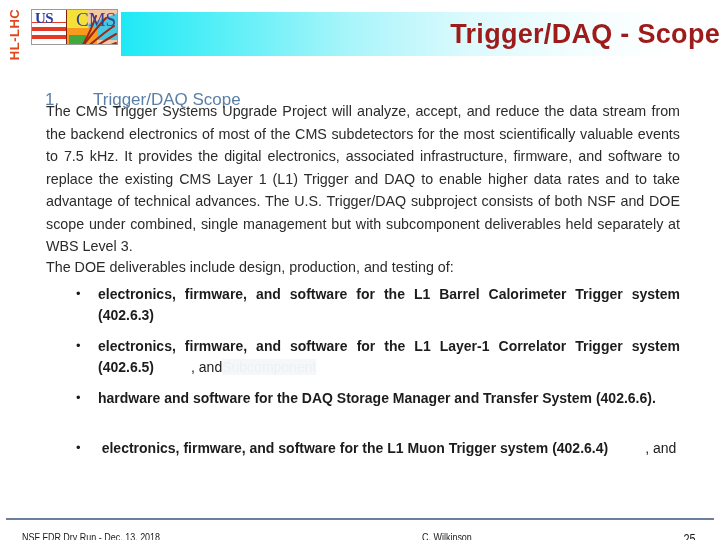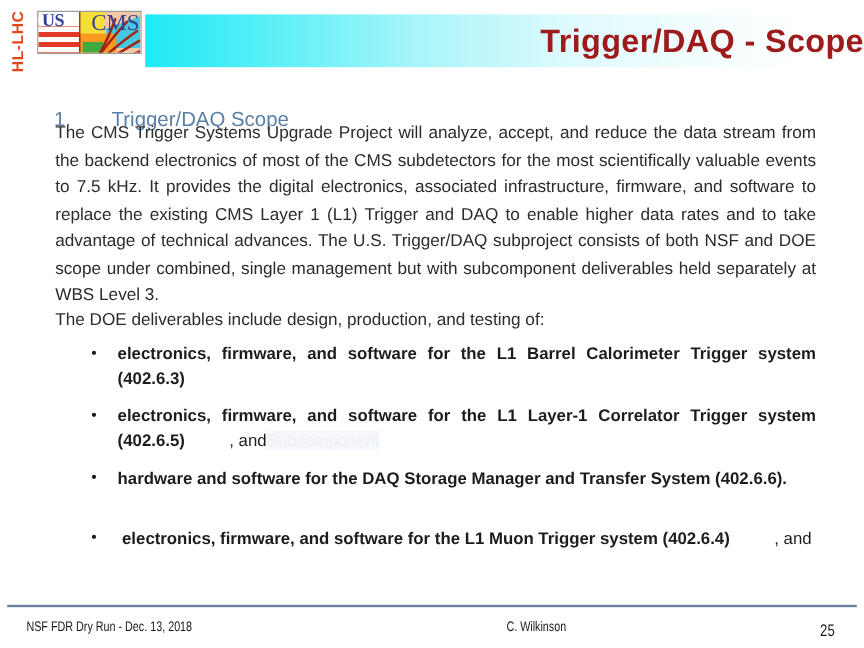--- a/index.html
+++ b/index.html
@@ -249,21 +249,21 @@
     background: #f5f7fa;
     font-weight: normal;
   }
 
   
   .footer {
     position: absolute;
     left: 0;
     bottom: 0;
     width: 720px;
-    height: 36px;
+    height: 22px;
     margin-top: 28px;
   }
   .footer-rule {
     position: absolute;
     left: 6px;
     top: 0;
     width: 708px;
     height: 2px;
     background: #6a7f9c;
   }

